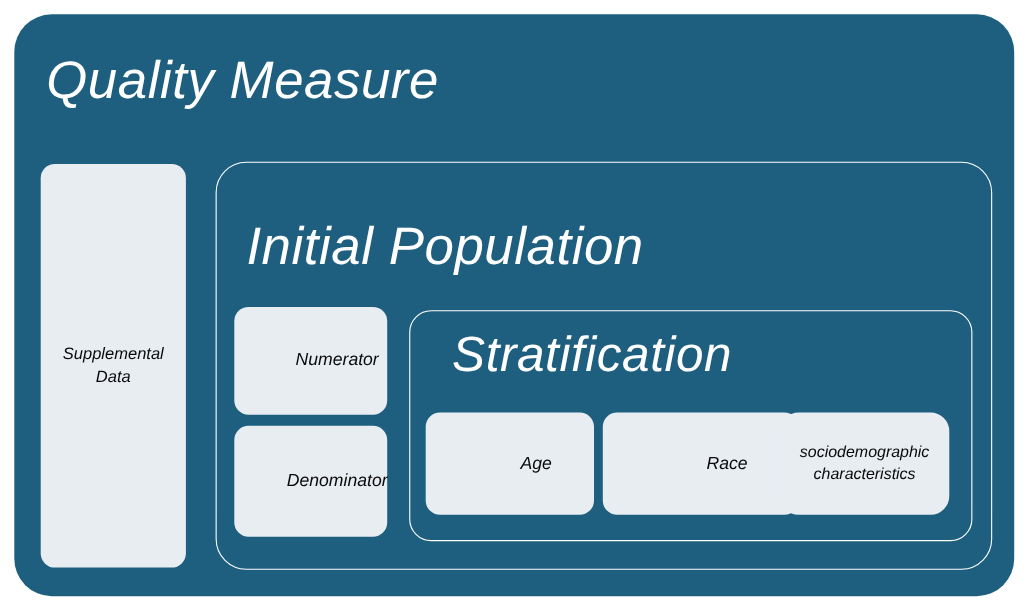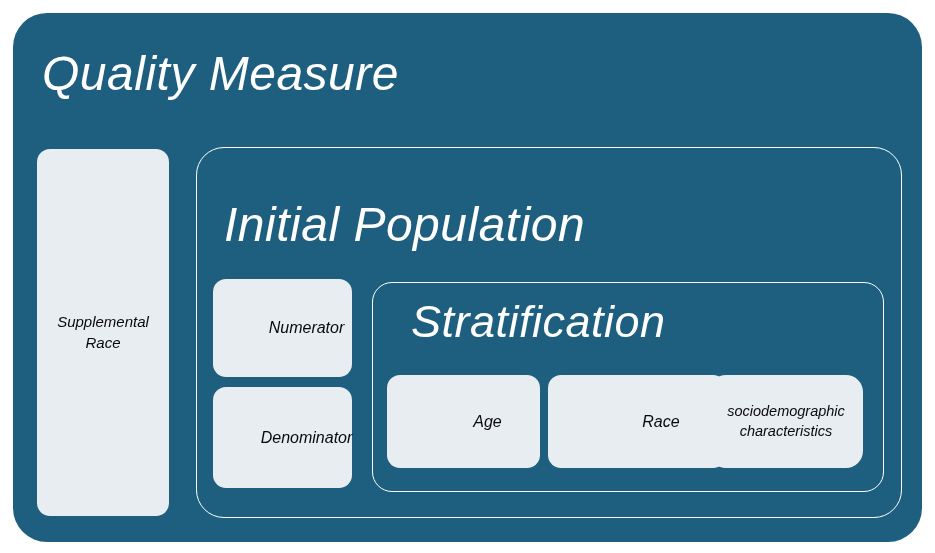--- a/index.html
+++ b/index.html
@@ -84,21 +84,21 @@
 </head>
 <body>
 
 <div class="canvas">
 
   <div class="outer">
 
     <div class="qm-title">Quality Measure</div>
 
     <div class="light-box supp-box">
-      <span>Supplemental Race</span>
+      <span>Supplemental Data</span>
     </div>
 
     <div class="ip-box">
 
       <div class="ip-title">Initial Population</div>
 
       <div class="light-box num-box">
         <span>Numerator</span>
       </div>
 

